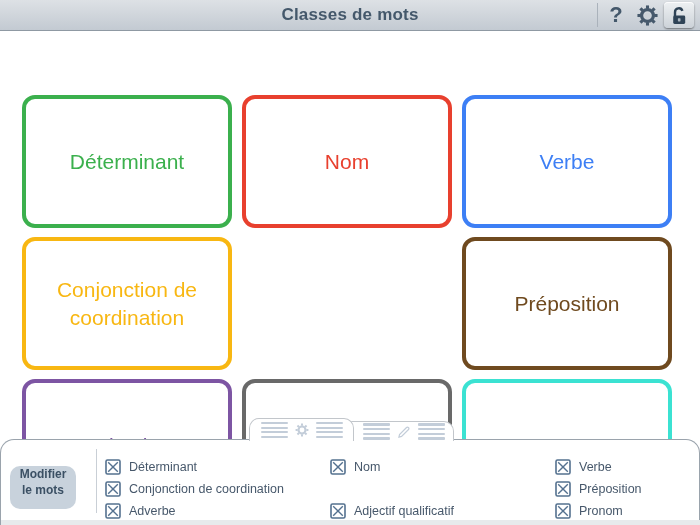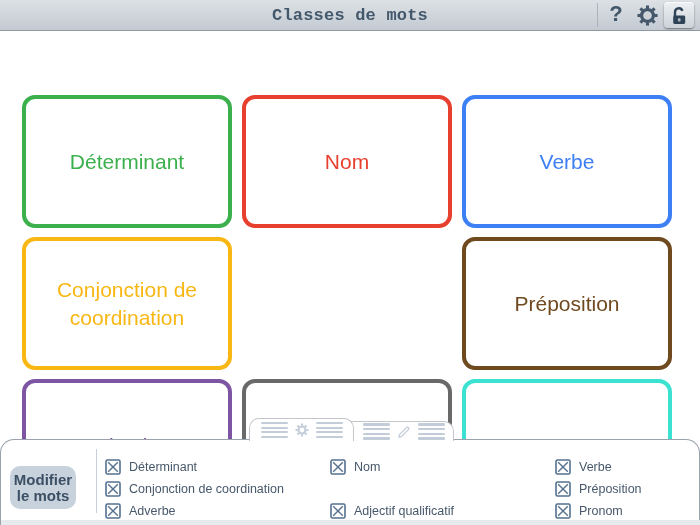--- a/index.html
+++ b/index.html
@@ -8,21 +8,20 @@
     background:#ffffff;
     font-family:"Liberation Sans", sans-serif;
     -webkit-font-smoothing:antialiased;
   }
   
   .header{
     position:absolute;left:0;top:0;width:700px;height:30px;
     background:linear-gradient(#dde1e5,#c3cad2);
     border-bottom:1px solid #8f99a3;
     z-index:20;
-    font-family:Liberation Mono, monospace;
   }
   .header-title{
     position:absolute;left:0;right:0;top:0;height:30px;
     display:flex;align-items:center;justify-content:center;
     font-size:17px;font-weight:600;color:#44586b;letter-spacing:.2px;
   }
   .header-sep{
     position:absolute;left:597px;top:3px;width:1px;height:24px;background:#aab2bb;
   }
   .help-btn{
@@ -77,22 +76,22 @@
     box-sizing:border-box;
     z-index:10;
   }
   .panel-bottom-strip{
     position:absolute;left:0;bottom:0;width:700px;height:5px;
     background:#e7eaec;z-index:11;
   }
   .edit-btn{
     position:absolute;left:9px;top:26px;width:66px;height:43px;
     background:#c8d2dc;border-radius:10px;
-    display:flex;flex-direction:column;align-items:center;justify-content:center;
-    font-size:15px;font-weight:bold;color:#3b5064;line-height:16px;
+    display:flex;flex-direction:column;align-items:center;justify-content:flex-start;
+    font-size:12px;font-weight:bold;color:#3b5064;line-height:16px;
     cursor:pointer;
   }
   .panel-sep{
     position:absolute;left:95px;top:9px;width:1px;height:64px;background:#c9cfd6;
   }
   .cb-item{
     position:absolute;height:18px;display:flex;align-items:center;gap:8px;
     cursor:pointer;
   }
   .cb-item .lbl{font-size:12.5px;color:#47586b;white-space:nowrap;}

